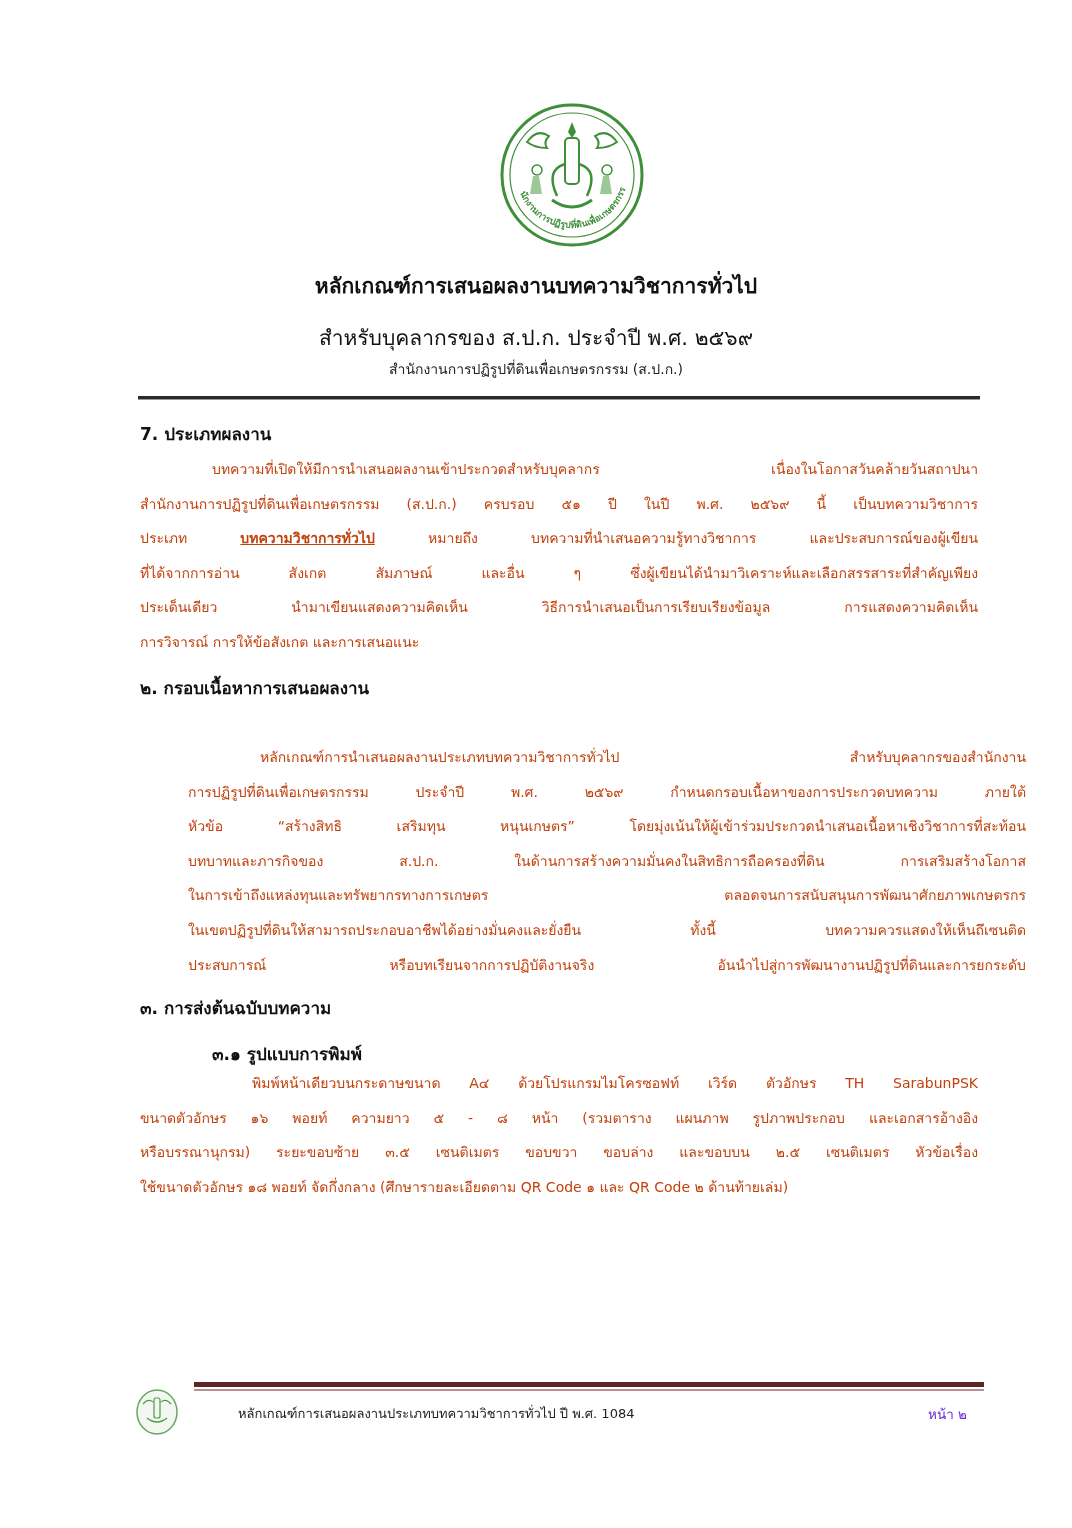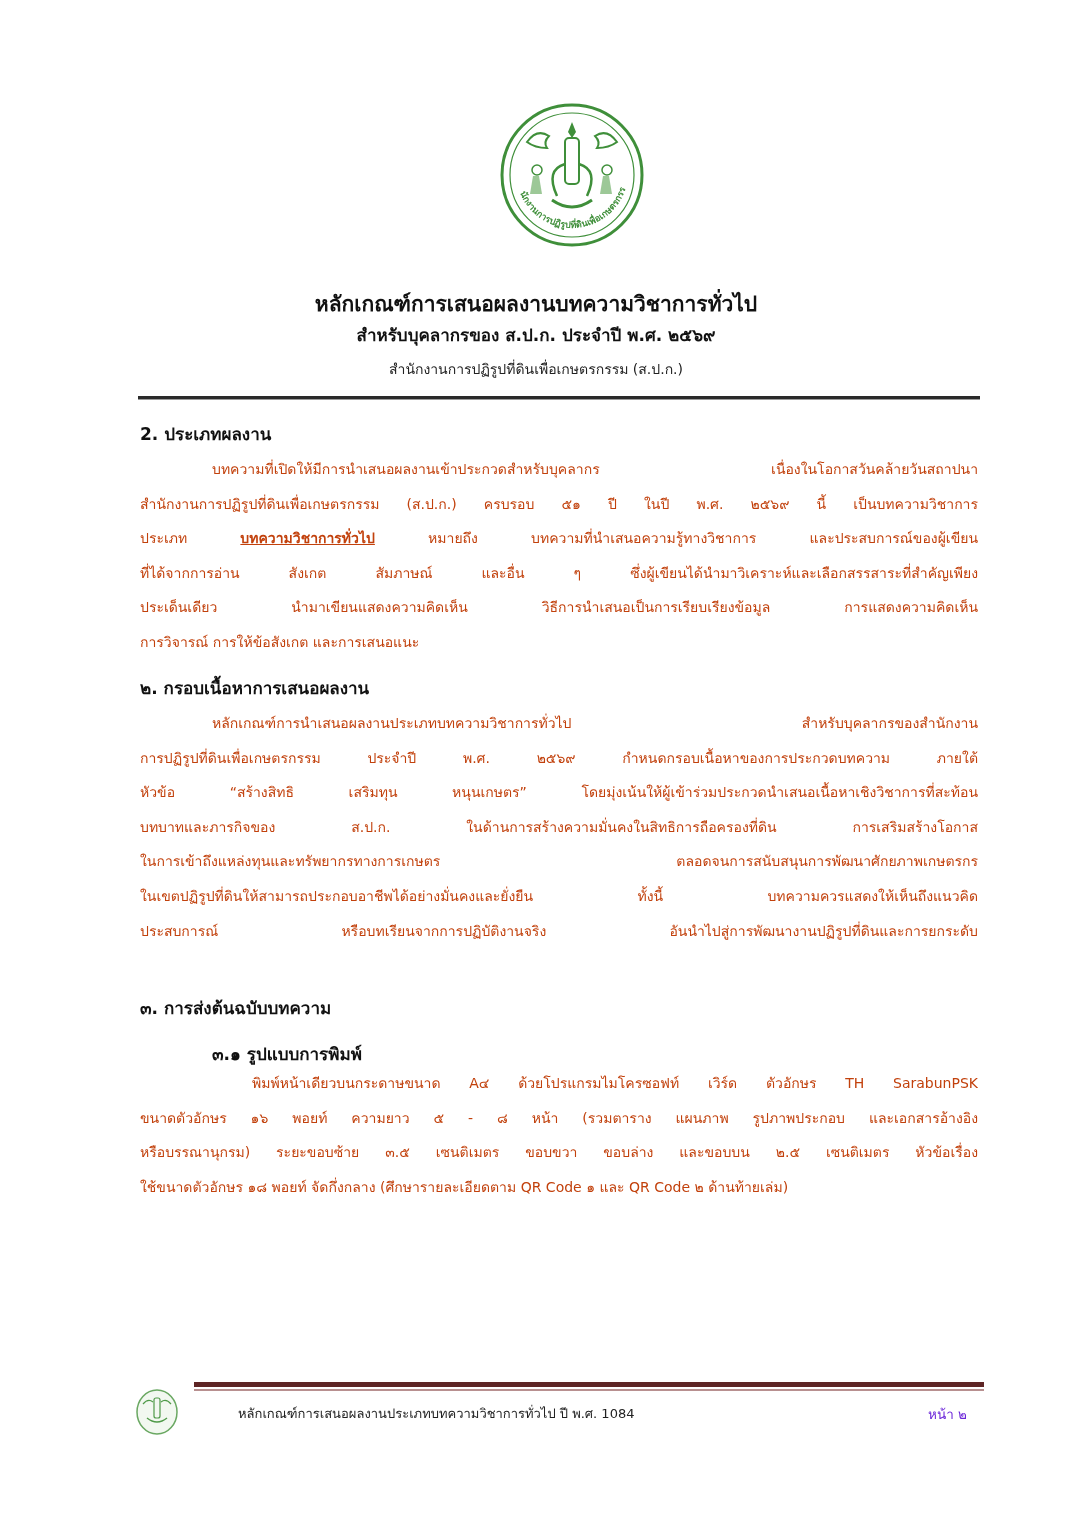--- a/index.html
+++ b/index.html
@@ -1,20 +1,20 @@
 <!DOCTYPE html>
 <html><head>
 <meta charset="utf-8">
 <style>
   html, body { margin:0; padding:0; background:#ffffff; }
   body { width:1072px; height:1528px; position:relative; overflow:hidden; font-family:"DejaVu Sans", sans-serif; color:#1a1a1a; }
   .logo { position:absolute; left:497px; top:100px; width:150px; height:150px; }
   .title-block { position:absolute; left:0; width:1072px; text-align:center; }
-  .t1 { top:287px; font-size:21px; font-weight:bold; color:#111; }
-  .t2 { top:321px; font-size:17px; font-weight:bold; color:#111; }
+  .t1 { top:269px; font-size:21px; font-weight:bold; color:#111; }
+  .t2 { top:321px; font-size:21px; font-weight:normal; color:#111; }
   .t3 { top:358px; font-size:14px; color:#222; }
   .rule { position:absolute; left:138px; top:396px; width:842px; height:3px; background:#2a2a2a; border-bottom:1px solid #999; }
   .h { position:absolute; left:140px; font-size:17px; font-weight:bold; color:#111; }
   .h2 { position:absolute; left:212px; font-size:17px; font-weight:bold; color:#111; }
   .para { position:absolute; left:140px; width:838px; font-size:14px; line-height:34.6px; color:#c2410c; text-align:justify; }
   .para .ln { display:block; white-space:nowrap; overflow:hidden; text-align:justify; text-align-last:justify; height:34.6px; }
   .para .ln.last { text-align-last:left; }
   .para .ln.ind { padding-left:72px; }
   .para .ln.ind2 { padding-left:112px; }
   .u { text-decoration:underline; font-weight:bold; }
@@ -45,38 +45,38 @@
     <path id="arc" d="M22 90 A56 56 0 0 0 128 90" fill="none"></path>
     <text font-size="9" fill="#3f8f3a" font-weight="bold"><textPath href="#arc" startOffset="50%" text-anchor="middle">สำนักงานการปฏิรูปที่ดินเพื่อเกษตรกรรม</textPath></text>
   </svg>
 </div>
 
 <div class="title-block t1">หลักเกณฑ์การเสนอผลงานบทความวิชาการทั่วไป</div>
 <div class="title-block t2">สำหรับบุคลากรของ ส.ป.ก. ประจำปี พ.ศ. ๒๕๖๙</div>
 <div class="title-block t3">สำนักงานการปฏิรูปที่ดินเพื่อเกษตรกรรม (ส.ป.ก.)</div>
 <div class="rule"></div>
 
-<div class="h" style="top:420px;">2. ประเภทผลงาน</div>
+<div class="h" style="top:420px;">7. ประเภทผลงาน</div>
 <div class="para" style="top:452px;">
   <span class="ln ind">บทความที่เปิดให้มีการนำเสนอผลงานเข้าประกวดสำหรับบุคลากร เนื่องในโอกาสวันคล้ายวันสถาปนา</span>
   <span class="ln">สำนักงานการปฏิรูปที่ดินเพื่อเกษตรกรรม (ส.ป.ก.) ครบรอบ ๕๑ ปี ในปี พ.ศ. ๒๕๖๙ นี้ เป็นบทความวิชาการ</span>
   <span class="ln"><span>ประเภท </span><span class="u">บทความวิชาการทั่วไป</span><span> หมายถึง บทความที่นำเสนอความรู้ทางวิชาการ และประสบการณ์ของผู้เขียน</span></span>
   <span class="ln">ที่ได้จากการอ่าน สังเกต สัมภาษณ์ และอื่น ๆ ซึ่งผู้เขียนได้นำมาวิเคราะห์และเลือกสรรสาระที่สำคัญเพียง</span>
   <span class="ln">ประเด็นเดียว นำมาเขียนแสดงความคิดเห็น วิธีการนำเสนอเป็นการเรียบเรียงข้อมูล การแสดงความคิดเห็น</span>
   <span class="ln last">การวิจารณ์ การให้ข้อสังเกต และการเสนอแนะ</span>
 </div>
 
 <div class="h" style="top:674px;">๒. กรอบเนื้อหาการเสนอผลงาน</div>
-<div class="para" style="top:706px;">
+<div class="para" style="top:740px;margin-left:48px;">
   <span class="ln ind">หลักเกณฑ์การนำเสนอผลงานประเภทบทความวิชาการทั่วไป สำหรับบุคลากรของสำนักงาน</span>
   <span class="ln">การปฏิรูปที่ดินเพื่อเกษตรกรรม ประจำปี พ.ศ. ๒๕๖๙ กำหนดกรอบเนื้อหาของการประกวดบทความ ภายใต้</span>
   <span class="ln"><span>หัวข้อ </span><span class="b">“สร้างสิทธิ เสริมทุน หนุนเกษตร”</span><span> โดยมุ่งเน้นให้ผู้เข้าร่วมประกวดนำเสนอเนื้อหาเชิงวิชาการที่สะท้อน</span></span>
   <span class="ln">บทบาทและภารกิจของ ส.ป.ก. ในด้านการสร้างความมั่นคงในสิทธิการถือครองที่ดิน การเสริมสร้างโอกาส</span>
   <span class="ln">ในการเข้าถึงแหล่งทุนและทรัพยากรทางการเกษตร ตลอดจนการสนับสนุนการพัฒนาศักยภาพเกษตรกร</span>
-  <span class="ln">ในเขตปฏิรูปที่ดินให้สามารถประกอบอาชีพได้อย่างมั่นคงและยั่งยืน ทั้งนี้ บทความควรแสดงให้เห็นถึงแนวคิด</span>
+  <span class="ln">ในเขตปฏิรูปที่ดินให้สามารถประกอบอาชีพได้อย่างมั่นคงและยั่งยืน ทั้งนี้ บทความควรแสดงให้เห็นถึเซนติด</span>
   <span class="ln">ประสบการณ์ หรือบทเรียนจากการปฏิบัติงานจริง อันนำไปสู่การพัฒนางานปฏิรูปที่ดินและการยกระดับ</span>
 </div>
 
 <div class="h" style="top:994px;">๓. การส่งต้นฉบับบทความ</div>
 <div class="h2" style="top:1040px;">๓.๑ รูปแบบการพิมพ์</div>
 <div class="para" style="top:1066px;">
   <span class="ln ind2">พิมพ์หน้าเดียวบนกระดาษขนาด  A๔ ด้วยโปรแกรมไมโครซอฟท์ เวิร์ด ตัวอักษร TH SarabunPSK</span>
   <span class="ln">ขนาดตัวอักษร ๑๖ พอยท์ ความยาว ๕ - ๘ หน้า (รวมตาราง แผนภาพ รูปภาพประกอบ และเอกสารอ้างอิง</span>
   <span class="ln">หรือบรรณานุกรม) ระยะขอบซ้าย ๓.๕ เซนติเมตร ขอบขวา ขอบล่าง และขอบบน ๒.๕ เซนติเมตร หัวข้อเรื่อง</span>
   <span class="ln last">ใช้ขนาดตัวอักษร ๑๘ พอยท์ จัดกึ่งกลาง (ศึกษารายละเอียดตาม QR Code ๑ และ QR Code ๒ ด้านท้ายเล่ม)</span>

